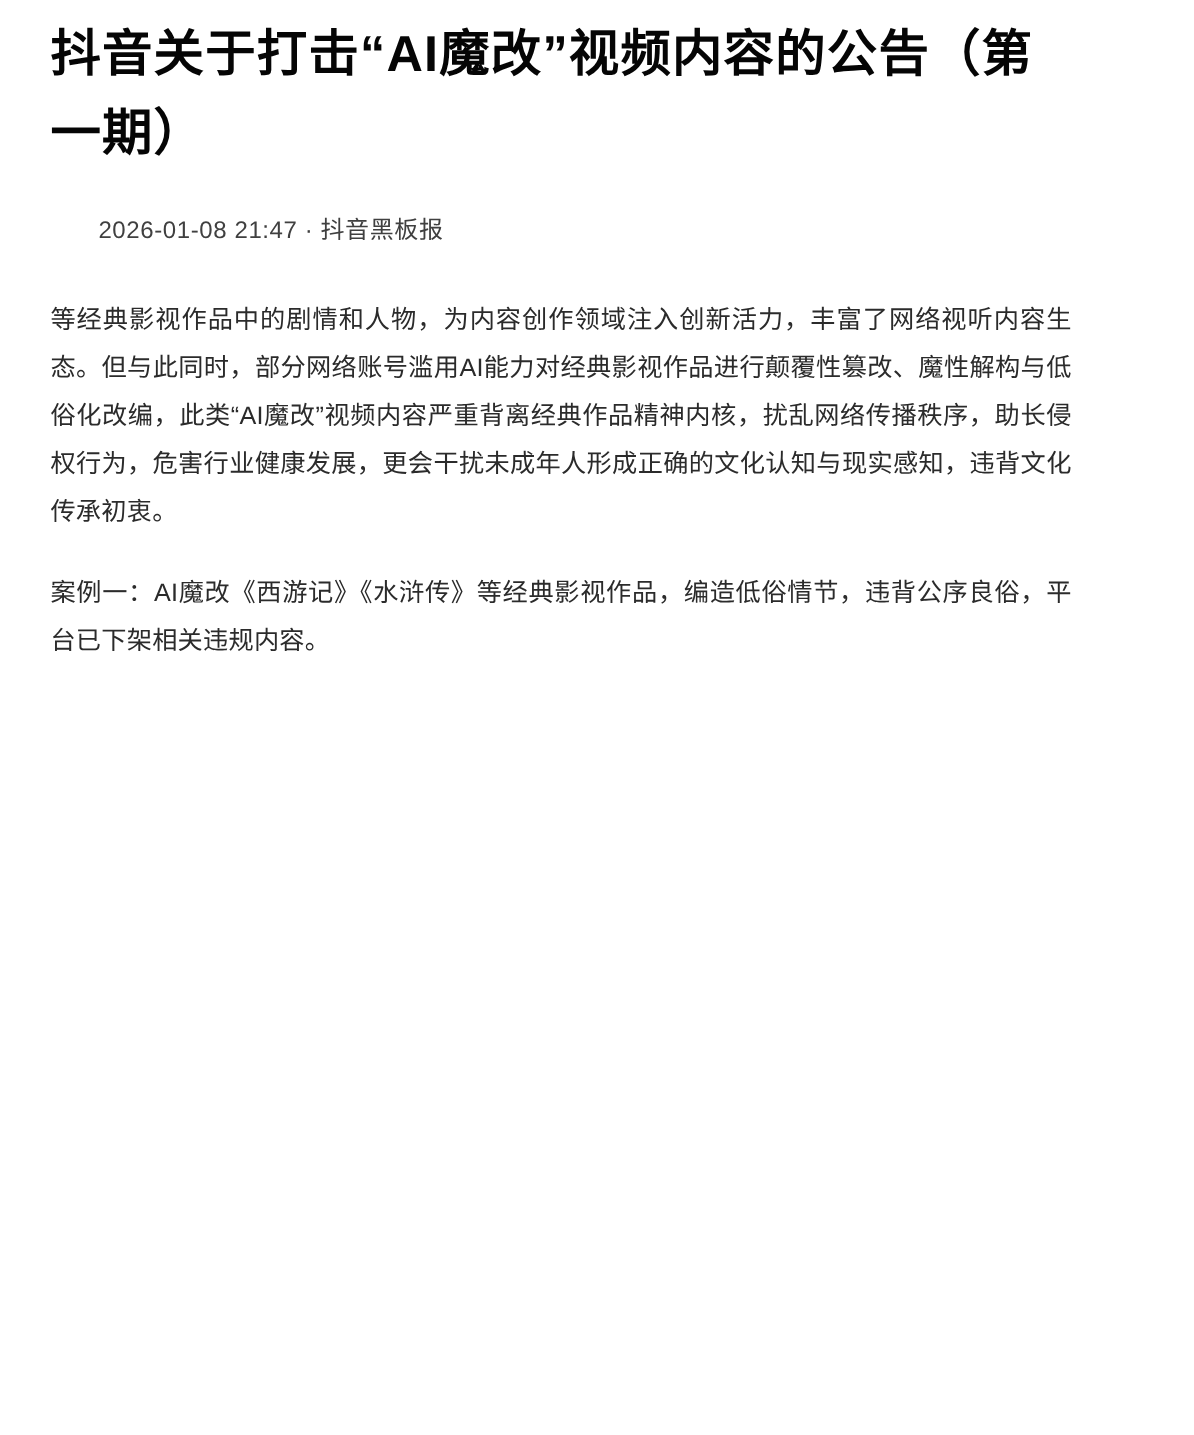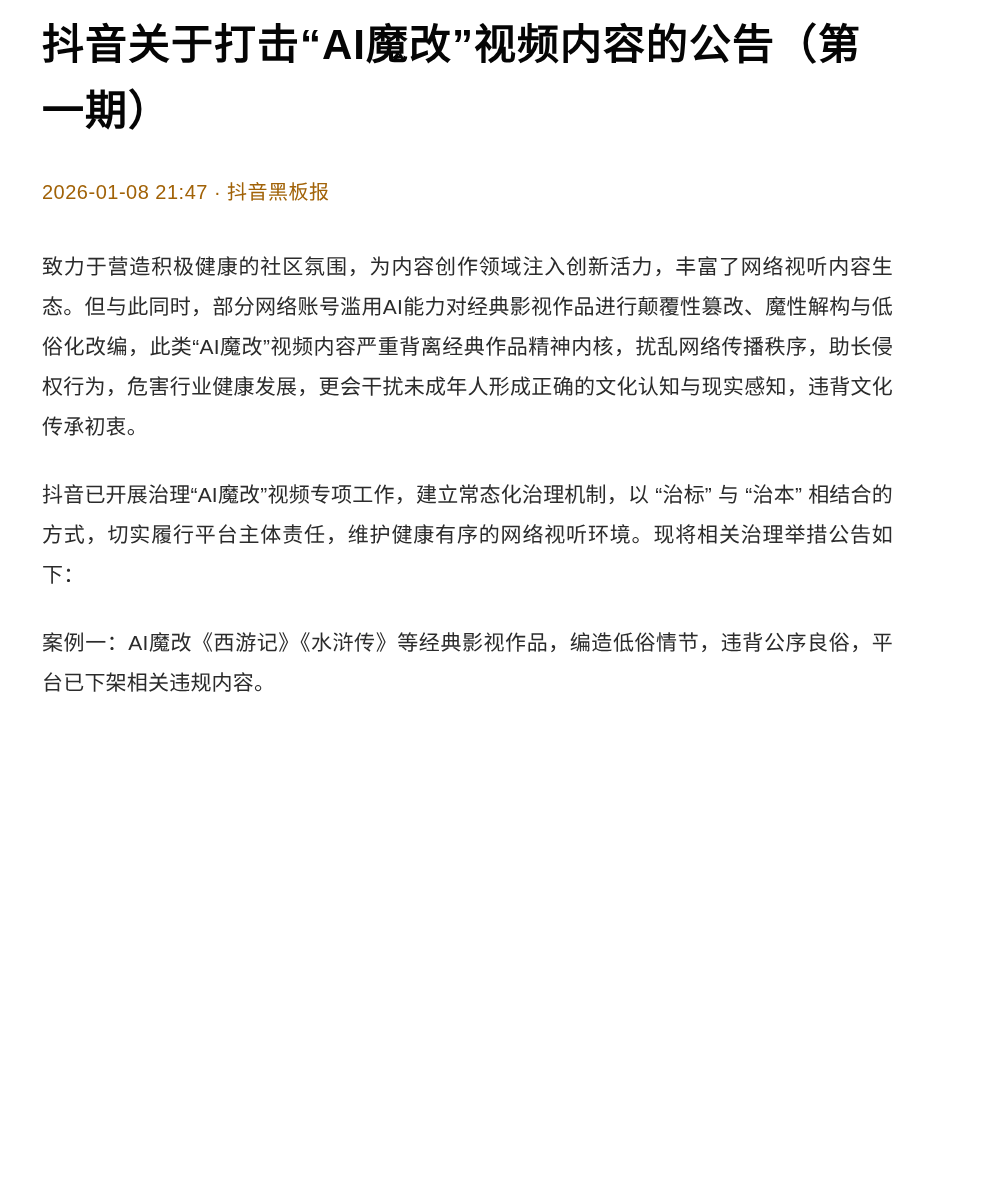--- a/index.html
+++ b/index.html
@@ -24,22 +24,23 @@
     line-height: 66px;
     font-weight: bold;
     color: #050505;
     letter-spacing: 1px;
     text-align: left;
   }
   .meta {
     margin-top: 36px;
     font-size: 20px;
     line-height: 24px;
-    color: #a16207;
+    color: #404040;
     letter-spacing: 0.5px;
+    margin-left: 40px;
   }
   .meta .sep {
     margin: 0 6px;
   }
   .content {
     margin-top: 0;
   }
   .content p {
     font-size: 21px;
     line-height: 40px;
@@ -58,18 +59,17 @@
 
 <div class="article">
 
   <h1 class="title">抖音关于打击“AI魔改”视频内容的公告（第一期）</h1>
 
   <div class="meta">
     <span>2026-01-08 21:47</span><span class="sep">·</span><span>抖音黑板报</span>
   </div>
 
   <div class="content">
-    <p>致力于营造积极健康的社区氛围，为内容创作领域注入创新活力，丰富了网络视听内容生态。但与此同时，部分网络账号滥用AI能力对经典影视作品进行颠覆性篡改、魔性解构与低俗化改编，此类“AI魔改”视频内容严重背离经典作品精神内核，扰乱网络传播秩序，助长侵权行为，危害行业健康发展，更会干扰未成年人形成正确的文化认知与现实感知，违背文化传承初衷。</p>
-    <p>抖音已开展治理“AI魔改”视频专项工作，建立常态化治理机制，以 “治标” 与 “治本” 相结合的方式，切实履行平台主体责任，维护健康有序的网络视听环境。现将相关治理举措公告如下：</p>
+    <p>等经典影视作品中的剧情和人物，为内容创作领域注入创新活力，丰富了网络视听内容生态。但与此同时，部分网络账号滥用AI能力对经典影视作品进行颠覆性篡改、魔性解构与低俗化改编，此类“AI魔改”视频内容严重背离经典作品精神内核，扰乱网络传播秩序，助长侵权行为，危害行业健康发展，更会干扰未成年人形成正确的文化认知与现实感知，违背文化传承初衷。</p>
     <p>案例一：AI魔改《西游记》《水浒传》等经典影视作品，编造低俗情节，违背公序良俗，平台已下架相关违规内容。</p>
   </div>
 
 </div>
 
 </body></html>

